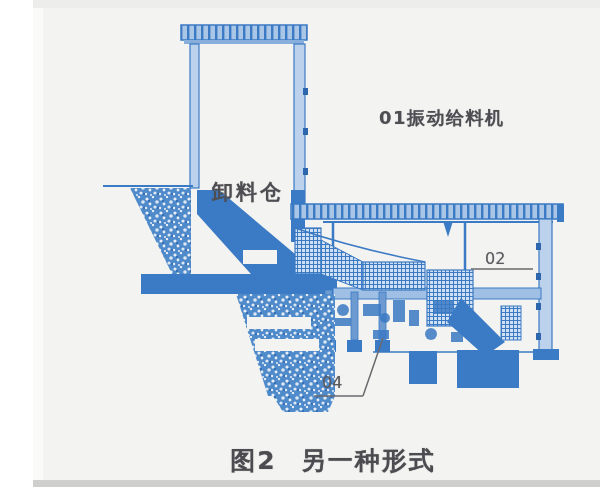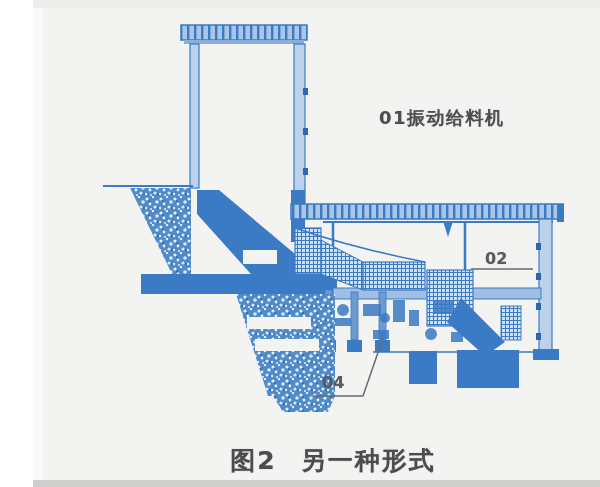--- a/index.html
+++ b/index.html
@@ -20,21 +20,21 @@
   .label{
     position:absolute;
     color:var(--text-gray,#4d4d52);
     font-family:"DejaVu Sans","Liberation Sans",sans-serif;
     white-space:nowrap;
     text-shadow:0 0 1px rgba(90,90,95,.45);
   }
   .legend-1{left:346px;top:106px;font-size:18px;letter-spacing:1.5px;font-weight:600;}
   .legend-2{left:349px;top:141px;font-size:18px;letter-spacing:1.5px;font-weight:600;}
   .hopper-label{left:179px;top:178px;font-size:21px;letter-spacing:3px;font-weight:600;}
-  .callout{font-size:16px;font-weight:700;color:#5a5a5f;}
+  .callout{font-size:16px;font-weight:400;color:#5a5a5f;}
   .callout-02{left:452px;top:249px;}
   .callout-01{left:289px;top:373px;}
   .caption{
     position:absolute;left:0;right:0;top:444px;
     text-align:center;
     font-size:25px;font-weight:700;
     color:#4b4b50;
     letter-spacing:2px;
     text-shadow:0 0 1px rgba(75,75,80,.5);
   }
@@ -166,20 +166,21 @@
     <g>
       <line x1="438" y1="269" x2="500" y2="269" stroke="#6a6a6e" stroke-width="1.5"></line>
     </g>
     <g>
       <line x1="281" y1="396" x2="330" y2="396" stroke="#6a6a6e" stroke-width="1.5"></line>
       <line x1="330" y1="396" x2="350" y2="338" stroke="#6a6a6e" stroke-width="1.5"></line>
     </g>
   </svg>
 
   <div class="label legend-1">01振动给料机</div>
+  <div class="label hopper-label">卸料仓</div>
   <div class="label callout callout-02">02</div>
   <div class="label callout callout-01">04</div>
 
   <div class="caption">
     <span>图2</span><span class="gap"></span><span>另一种形式</span>
   </div>
 
 </div>
 
 </body></html>

